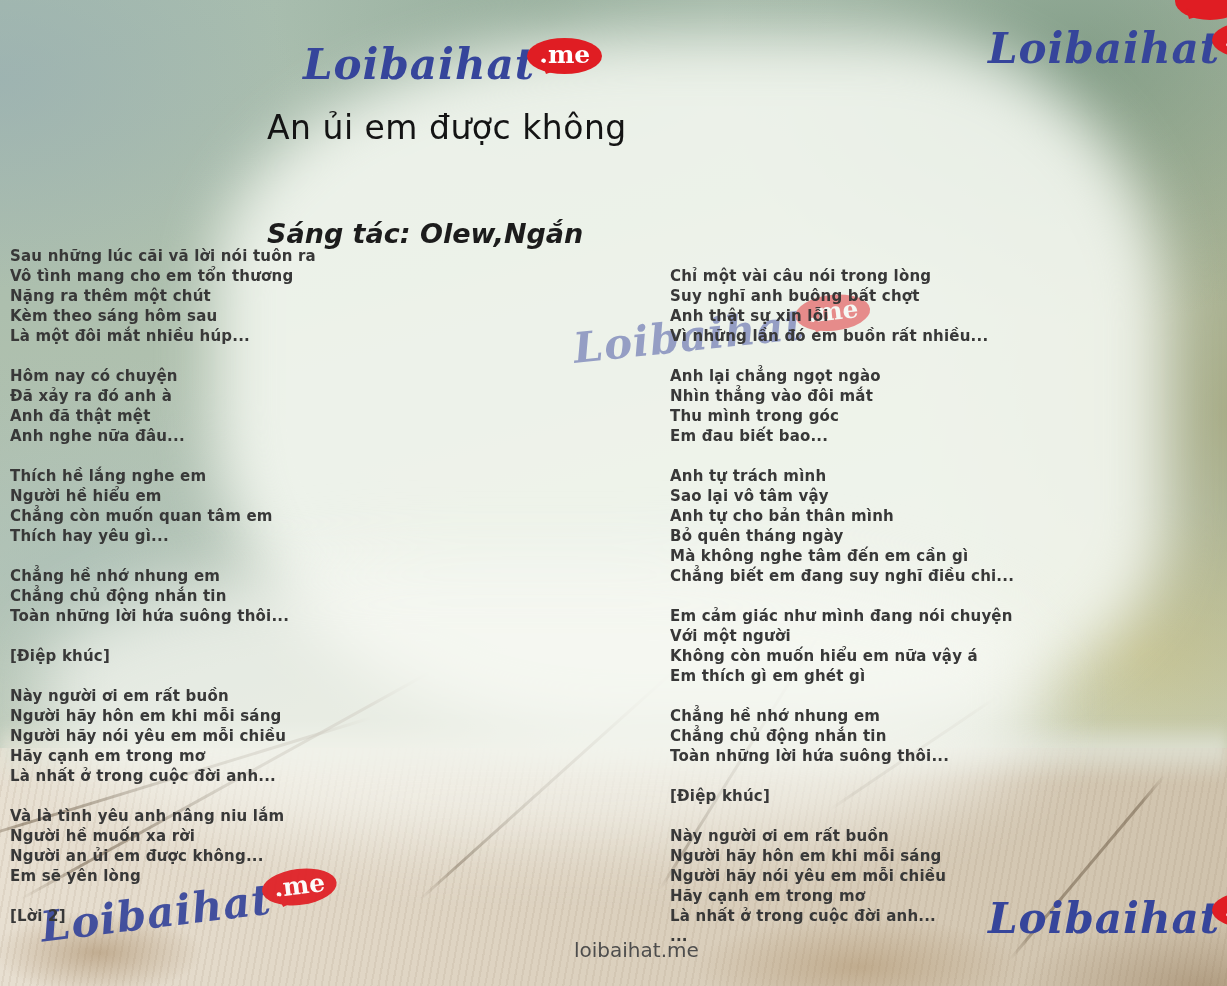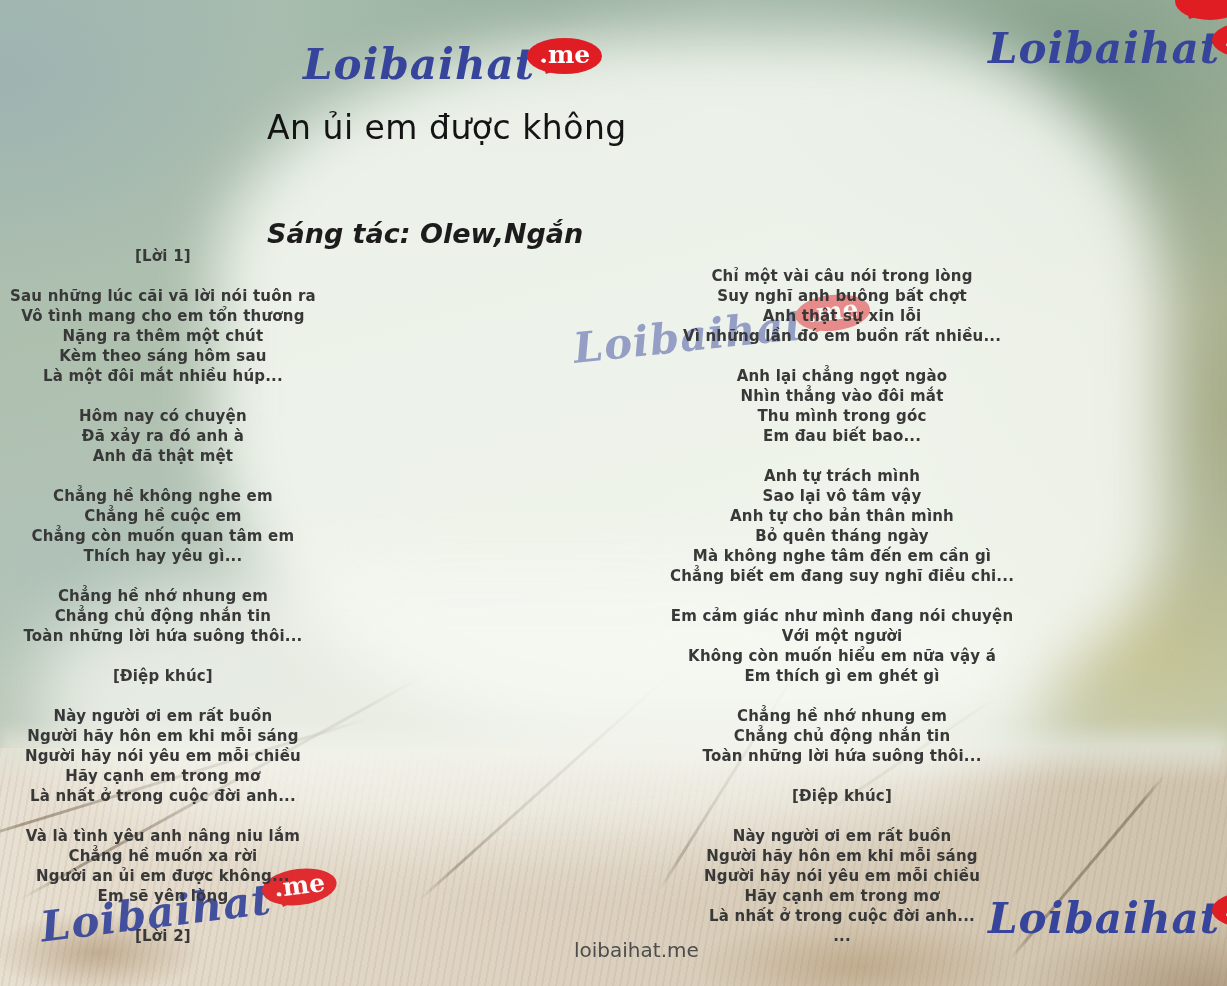--- a/index.html
+++ b/index.html
@@ -1,20 +1,19 @@
 <!DOCTYPE html>
 <html><head>
 <meta charset="utf-8">
 <style>
   html,body{margin:0;padding:0;}
   .page{
     position:relative; width:1227px; height:986px; overflow:hidden;
     font-family:"DejaVu Sans","Liberation Sans",sans-serif;
     background:#fef9c3;
-    text-align:center;
   }
   
   .bg-green{
     position:absolute; inset:0; z-index:0;
     background:
       radial-gradient(ellipse 520px 380px at 88% 6%, rgba(106,138,114,.60), transparent 70%),
       radial-gradient(ellipse 430px 620px at 100% 42%, rgba(148,148,96,.55), transparent 72%),
       radial-gradient(ellipse 300px 210px at 93% 66%, rgba(219,208,145,.60), transparent 70%),
       radial-gradient(ellipse 420px 300px at 0% 8%, rgba(148,170,180,.50), transparent 70%),
       radial-gradient(ellipse 520px 320px at 6% 58%, rgba(168,190,186,.55), transparent 70%),
@@ -138,58 +137,56 @@
   <div class="logo logo-botright">
     <span class="script">Loibaihat</span><span class="bubble"><span>.me</span></span>
   </div>
   <div class="corner-bubble"></div>
 
   <h1 class="page-title" style="margin:0;">An ủi em được không</h1>
   <div class="composer">Sáng tác: Olew,Ngắn</div>
 
   <div class="col col-left">
       <div class="stanza">
-        <div class="lyric-line">[Lời 1]</div>
-      </div>
-      <div class="stanza">
         <div class="lyric-line">Sau những lúc cãi vã lời nói tuôn ra</div>
         <div class="lyric-line">Vô tình mang cho em tổn thương</div>
         <div class="lyric-line">Nặng ra thêm một chút</div>
         <div class="lyric-line">Kèm theo sáng hôm sau</div>
         <div class="lyric-line">Là một đôi mắt nhiều húp...</div>
       </div>
       <div class="stanza">
         <div class="lyric-line">Hôm nay có chuyện</div>
         <div class="lyric-line">Đã xảy ra đó anh à</div>
         <div class="lyric-line">Anh đã thật mệt</div>
-      </div>
-      <div class="stanza">
-        <div class="lyric-line">Chẳng hề không nghe em</div>
-        <div class="lyric-line">Chẳng hề cuộc em</div>
+        <div class="lyric-line">Anh nghe nữa đâu...</div>
+      </div>
+      <div class="stanza">
+        <div class="lyric-line">Thích hề lắng nghe em</div>
+        <div class="lyric-line">Người hề hiểu em</div>
         <div class="lyric-line">Chẳng còn muốn quan tâm em</div>
         <div class="lyric-line">Thích hay yêu gì...</div>
       </div>
       <div class="stanza">
         <div class="lyric-line">Chẳng hề nhớ nhung em</div>
         <div class="lyric-line">Chẳng chủ động nhắn tin</div>
         <div class="lyric-line">Toàn những lời hứa suông thôi...</div>
       </div>
       <div class="stanza">
         <div class="lyric-line">[Điệp khúc]</div>
       </div>
       <div class="stanza">
         <div class="lyric-line">Này người ơi em rất buồn</div>
         <div class="lyric-line">Người hãy hôn em khi mỗi sáng</div>
         <div class="lyric-line">Người hãy nói yêu em mỗi chiều</div>
         <div class="lyric-line">Hãy cạnh em trong mơ</div>
         <div class="lyric-line">Là nhất ở trong cuộc đời anh...</div>
       </div>
       <div class="stanza">
         <div class="lyric-line">Và là tình yêu anh nâng niu lắm</div>
-        <div class="lyric-line">Chẳng hề muốn xa rời</div>
+        <div class="lyric-line">Người hề muốn xa rời</div>
         <div class="lyric-line">Người an ủi em được không...</div>
         <div class="lyric-line">Em sẽ yên lòng</div>
       </div>
       <div class="stanza">
         <div class="lyric-line">[Lời 2]</div>
       </div>
     </div>
   <div class="col col-right">
       <div class="stanza">
         <div class="lyric-line">Chỉ một vài câu nói trong lòng</div>

